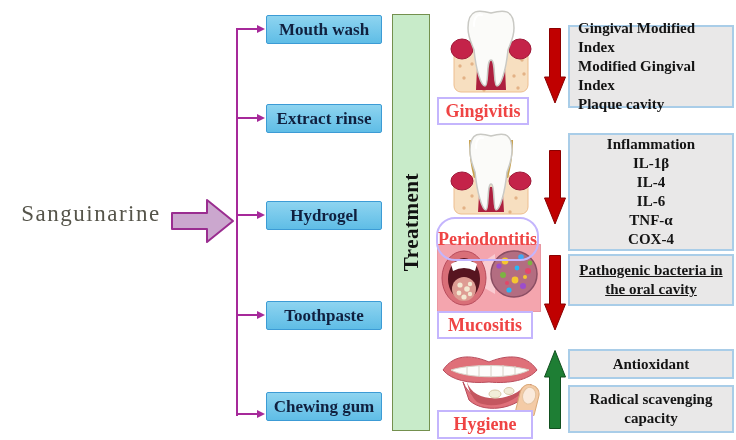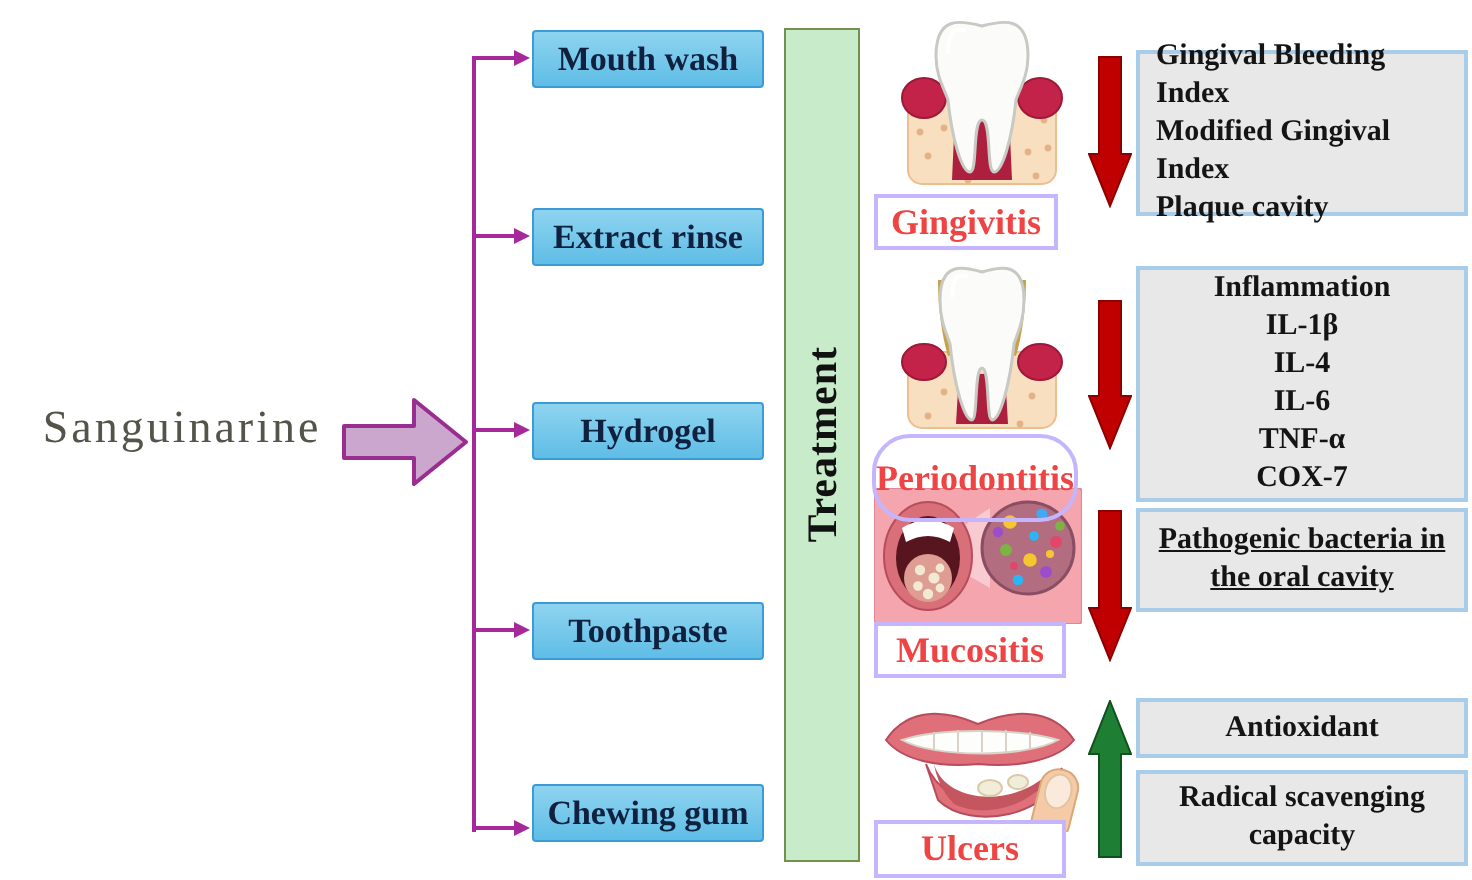--- a/index.html
+++ b/index.html
@@ -204,49 +204,49 @@
           <line x1="70" y1="21" x2="70" y2="32"></line>
         <line x1="82" y1="22" x2="82" y2="31"></line>
       </g>
       <g transform="rotate(14 92 62)">
         <rect x="84" y="40" width="19" height="36" rx="9" fill="#f4cba6" stroke="#d9a877"></rect>
         <ellipse cx="93.5" cy="51" rx="6.5" ry="8.5" fill="#faeadc" stroke="#e3c3a0"></ellipse>
       </g>
     </svg>
   </div>
   <div class="cond-label" style="left:437px;top:410px;width:92px;height:25px;">
-    <span>Ulcers</span>
+    <span>Hygiene</span>
   </div>
 
   <svg class="trend" style="top:28px;" width="22" height="76" viewBox="0 0 22 76" preserveAspectRatio="none">
     <path d="M5.5,0.5 H16.5 V49 H21.5 L11,75 L0.5,49 H5.5 Z" fill="#c00000" stroke="#8b0000"></path>
   </svg>
   <svg class="trend" style="top:150px;" width="22" height="75" viewBox="0 0 22 75" preserveAspectRatio="none">
     <path d="M5.5,0.5 H16.5 V48 H21.5 L11,74 L0.5,48 H5.5 Z" fill="#c00000" stroke="#8b0000"></path>
   </svg>
   <svg class="trend" style="top:255px;" width="22" height="76" viewBox="0 0 22 76" preserveAspectRatio="none">
     <path d="M5.5,0.5 H16.5 V49 H21.5 L11,75 L0.5,49 H5.5 Z" fill="#c00000" stroke="#8b0000"></path>
   </svg>
   <svg class="trend" style="top:350px;" width="22" height="79" viewBox="0 0 22 79" preserveAspectRatio="none">
     <path d="M11,0.5 L21.5,27 H16.5 V78.5 H5.5 V27 H0.5 Z" fill="#1e7e34" stroke="#11501f"></path>
   </svg>
 
   <div class="outcome-box ob-left" style="top:25px;height:83px;">
-    <div class="line">Gingival Bleeding Index</div>
+    <div class="line">Gingival Modified Index</div>
     <div class="line">Modified Gingival Index</div>
     <div class="line">Plaque cavity</div>
   </div>
 
   <div class="outcome-box ob-center" style="top:133px;height:118px;">
     <div class="line">Inflammation</div>
     <div class="line">IL-1β</div>
     <div class="line">IL-4</div>
     <div class="line">IL-6</div>
     <div class="line">TNF-α</div>
-    <div class="line">COX-7</div>
+    <div class="line">COX-4</div>
   </div>
 
   <div class="outcome-box ob-center" style="top:254px;height:52px;text-decoration:underline;">
     <div class="line">Pathogenic bacteria in the oral cavity</div>
   </div>
 
   <div class="outcome-box ob-center" style="top:349px;height:30px;">
     <div class="line">Antioxidant</div>
   </div>
 

